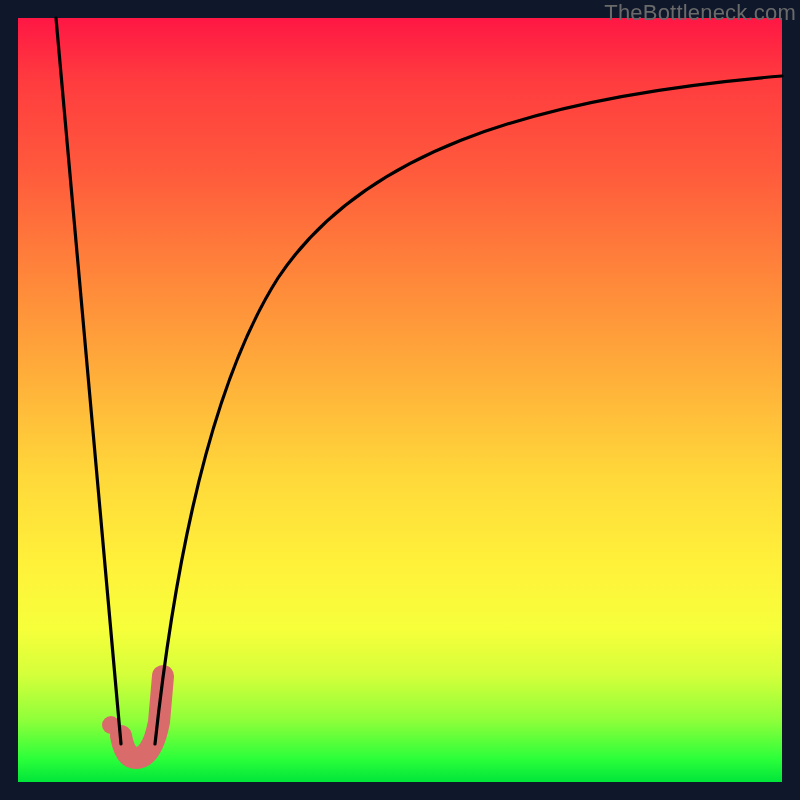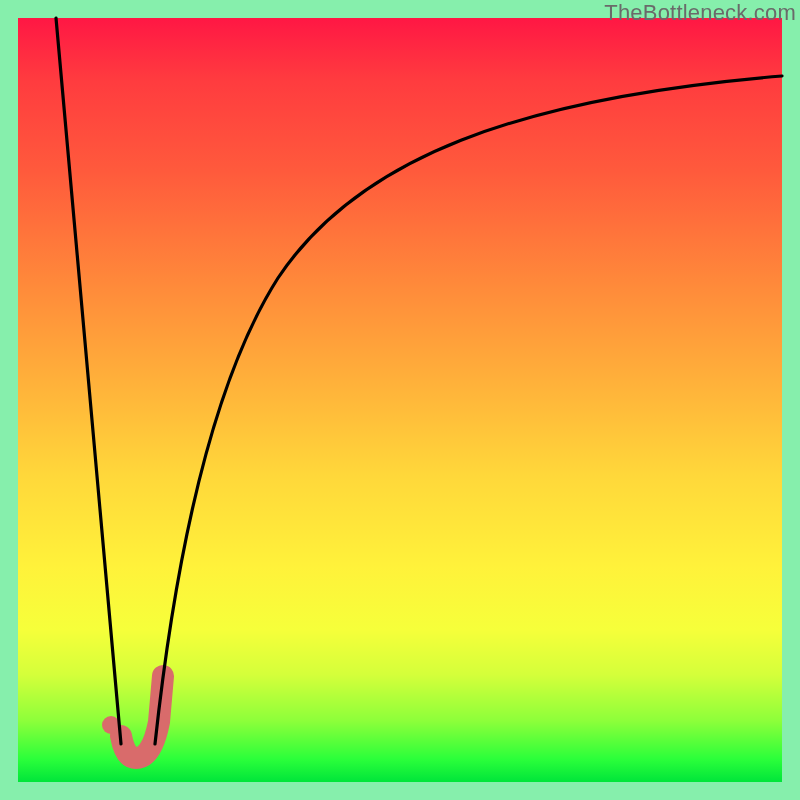--- a/index.html
+++ b/index.html
@@ -8,21 +8,21 @@
     width: 800px;
     height: 800px;
     background: #000;
     font-family: Arial, Helvetica, sans-serif;
     overflow: hidden;
   }
   .frame {
     position: relative;
     width: 800px;
     height: 800px;
-    background: #86efac;
+    background: #0f172a;
     text-align: right;
   }
   .plot {
     position: absolute;
     left: 18px;
     top: 18px;
     width: 764px;
     height: 764px;
     
     background: linear-gradient(

